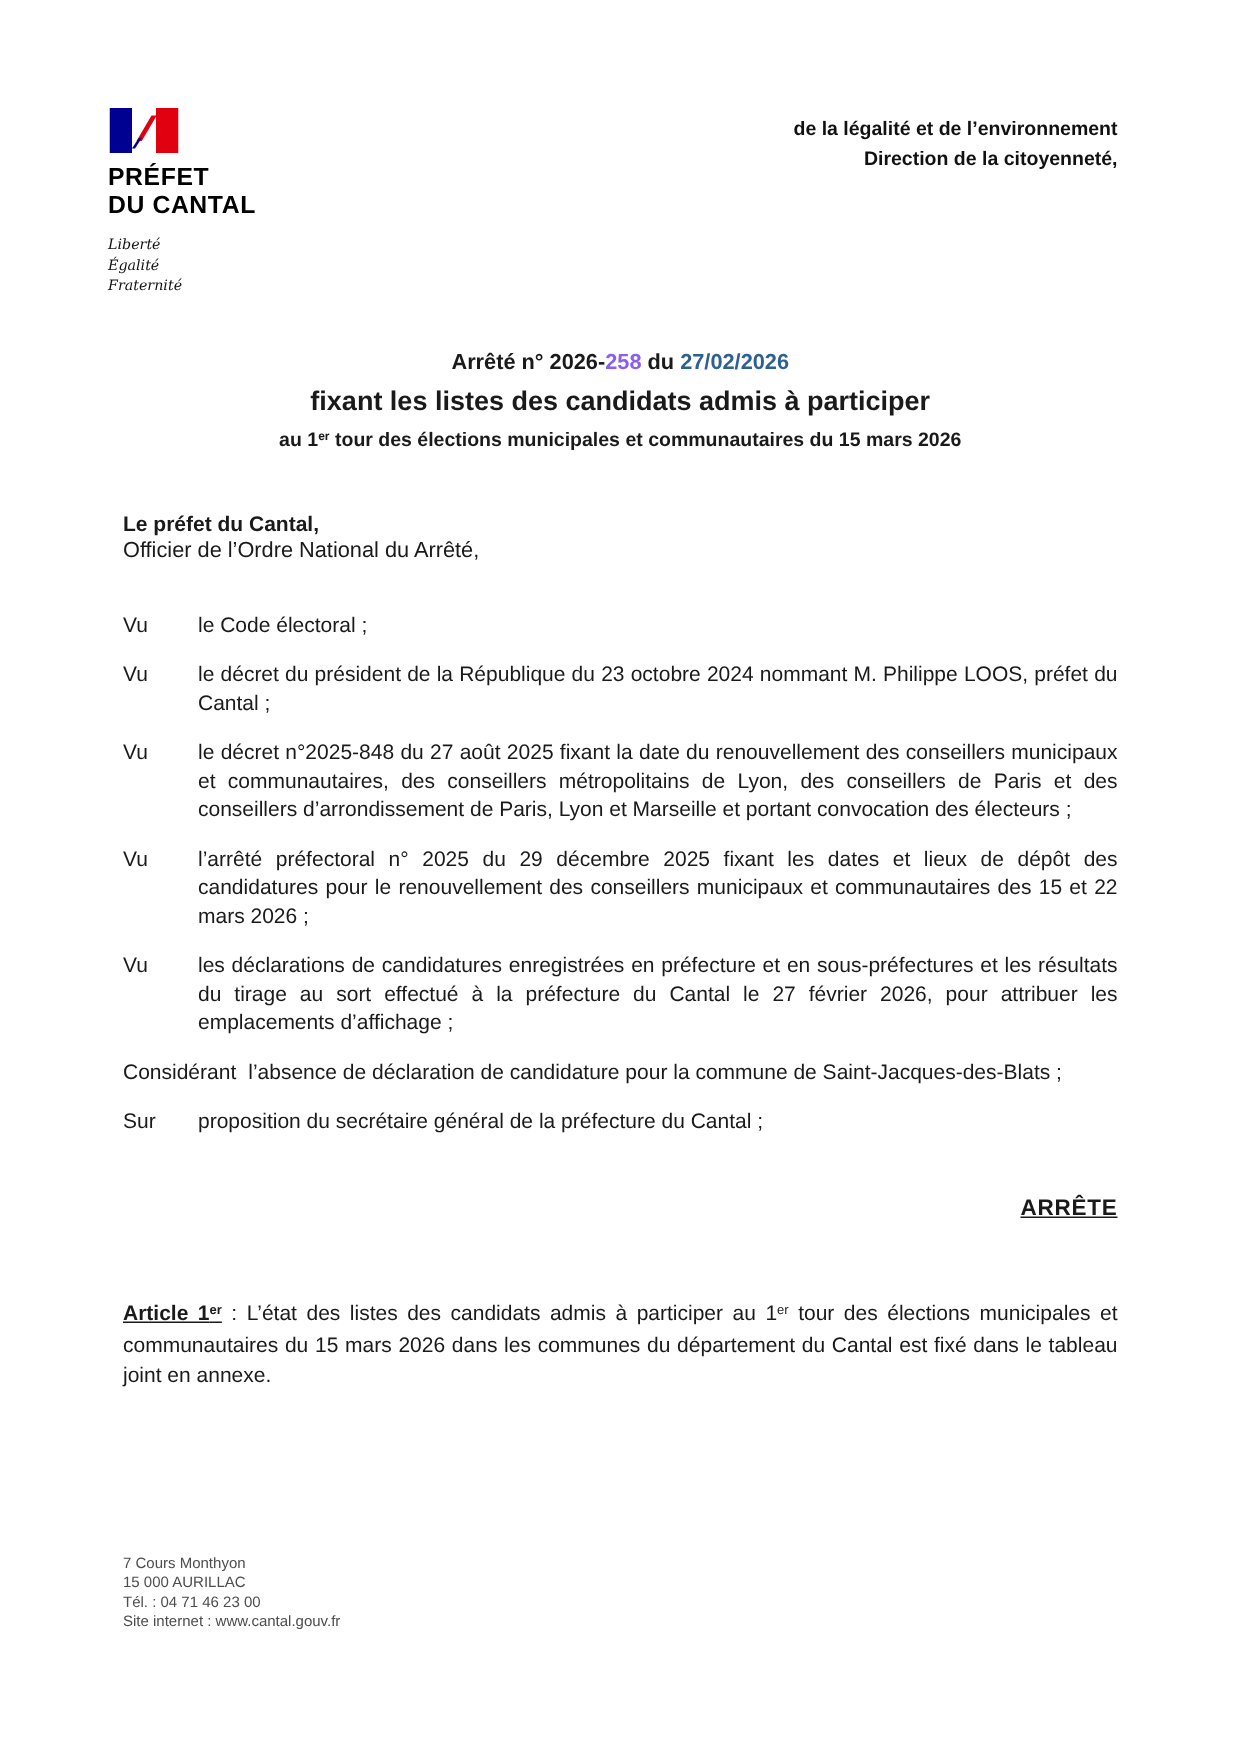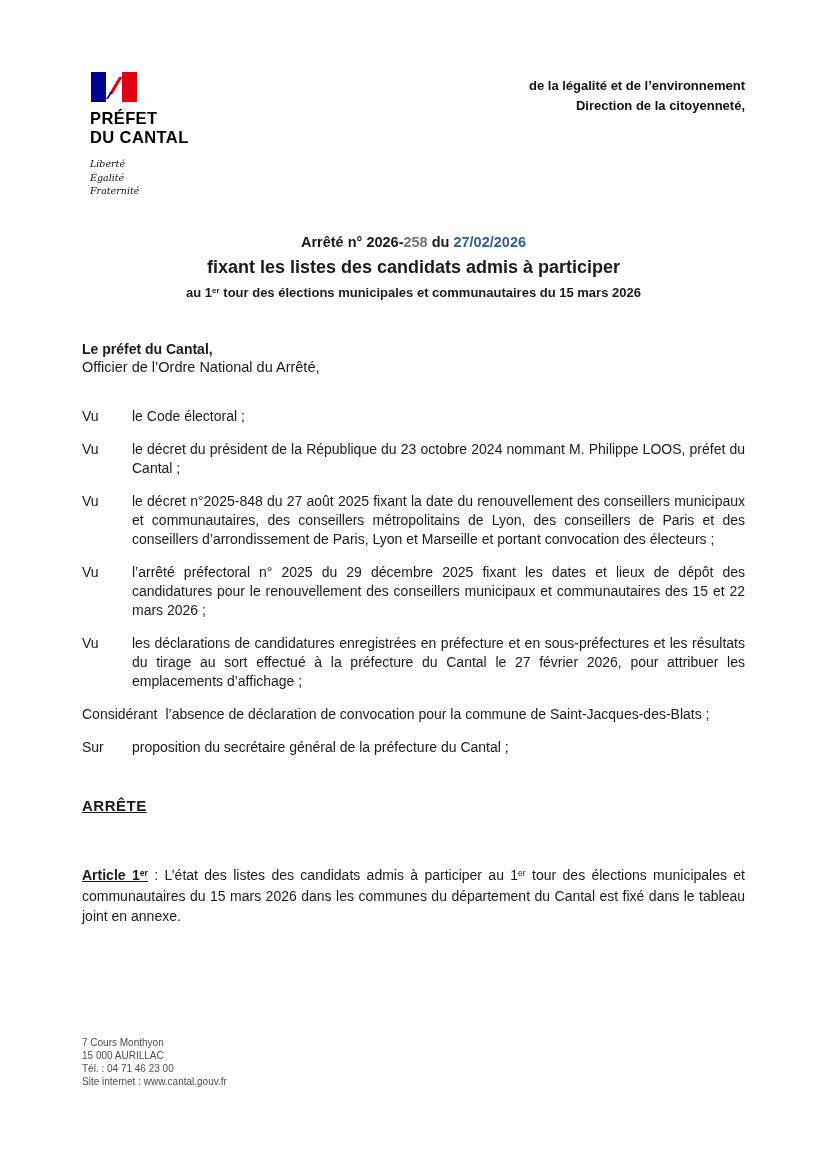--- a/index.html
+++ b/index.html
@@ -15,21 +15,21 @@
     font-family: "Liberation Sans", "DejaVu Sans", sans-serif;
   }
 
   
   .header-row {
     display: flex;
     justify-content: space-between;
     align-items: flex-start;
     padding: 72px 82px 0 72px;
   }
-  .logo { width: 150px; margin-left: 18px; }
+  .logo { width: 150px; }
   .flag { display: block; margin: 0 0 7px 1px; }
   .logo-name {
     font-weight: bold;
     font-size: 16.5px;
     line-height: 1.18;
     letter-spacing: 0.4px;
     color: #000000;
   }
   .motto {
     margin-top: 9px;
@@ -50,21 +50,21 @@
 
   
   .title-block {
     margin-top: 34px;
     text-align: center;
     font-weight: bold;
   }
   .title-l1 { font-size: 14.5px; line-height: 1.4; }
   .title-l2 { font-size: 18px;   line-height: 1.4; margin-top: 2px; }
   .title-l3 { font-size: 13px; line-height: 1.4; margin-top: 4px; }
-  .red  { color: #737373; }
+  .red  { color: #8b5cf6; }
   .blue { color: #2e6093; text-align: center; }
 
   
   .content { padding: 0 82px; }
   .preamble { margin-top: 38px; font-size: 14px; line-height: 18.5px; }
   .preamble-1 { font-weight: bold; }
   .preamble-2 { font-size: 14.5px; }
 
   .clauses { margin-top: 30px; }
   .clause {
@@ -78,21 +78,21 @@
   .clause-label {
     display: inline-block;
     min-width: 50px;
     padding-right: 8px;
     font-weight: normal;
     text-indent: 0;
   }
 
   .arrete {
     margin-top: 40px;
-    text-align: left;
+    text-align: right;
   }
   .arrete span {
     font-weight: bold;
     font-size: 15px;
     letter-spacing: 0.5px;
     text-decoration: underline;
   }
 
   .article {
     margin-top: 51px;
@@ -164,21 +164,21 @@
       <div class="preamble-1">Le préfet du Cantal,</div>
       <div class="preamble-2">Officier de l’Ordre National du Arrêté,</div>
     </div>
 
     <div class="clauses">
       <div class="clause"><span class="clause-label">Vu</span><span>le Code électoral ;</span></div>
       <div class="clause"><span class="clause-label">Vu</span><span>le décret du président de la République du 23 octobre 2024 nommant M. Philippe LOOS, préfet du Cantal ;</span></div>
       <div class="clause"><span class="clause-label">Vu</span><span>le décret n°2025-848 du 27 août 2025 fixant la date du renouvellement des conseillers municipaux et communautaires, des conseillers métropolitains de Lyon, des conseillers de Paris et des conseillers d’arrondissement de Paris, Lyon et Marseille et portant convocation des électeurs ;</span></div>
       <div class="clause"><span class="clause-label">Vu</span><span>l’arrêté préfectoral n° 2025 du 29 décembre 2025 fixant les dates et lieux de dépôt des candidatures pour le renouvellement des conseillers municipaux et communautaires des 15 et 22 mars 2026 ;</span></div>
       <div class="clause"><span class="clause-label">Vu</span><span>les déclarations de candidatures enregistrées en préfecture et en sous-préfectures et les résultats du tirage au sort effectué à la préfecture du Cantal le 27 février 2026, pour attribuer les emplacements d’affichage ;</span></div>
-      <div class="clause"><span class="clause-label">Considérant</span><span>l’absence de déclaration de convocation pour la commune de Saint-Jacques-des-Blats ;</span></div>
+      <div class="clause"><span class="clause-label">Considérant</span><span>l’absence de déclaration de candidature pour la commune de Saint-Jacques-des-Blats ;</span></div>
       <div class="clause"><span class="clause-label">Sur</span><span>proposition du secrétaire général de la préfecture du Cantal ;</span></div>
     </div>
 
     <div class="arrete">
       <span>ARRÊTE</span>
     </div>
 
     <p class="article"><span class="article-label"><span>Article 1</span><span class="sup">er</span></span><span> : </span><span>L’état des listes des candidats admis à participer au 1</span><span class="sup">er</span><span> tour des élections municipales et communautaires du 15 mars 2026 dans les communes du département du Cantal est fixé dans le tableau joint en annexe.</span></p>
 
   </div>

